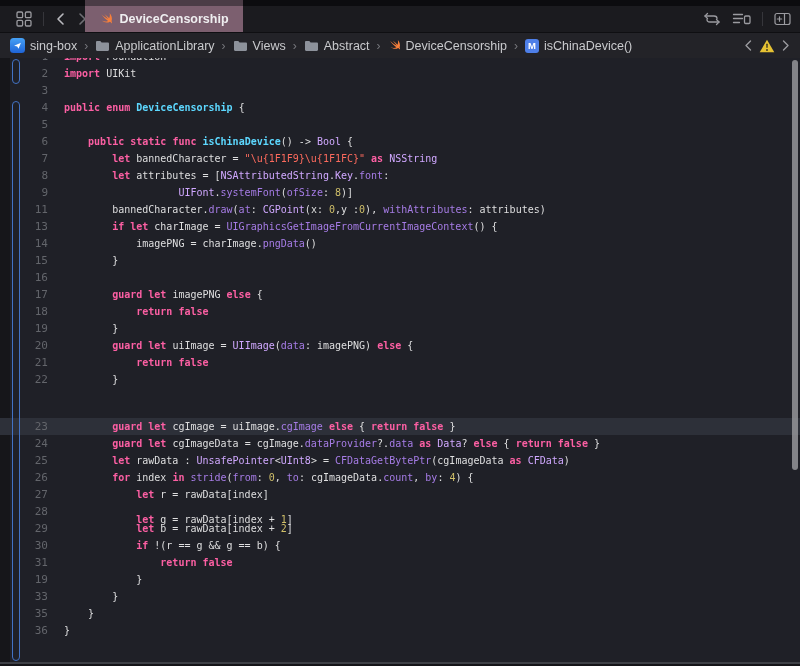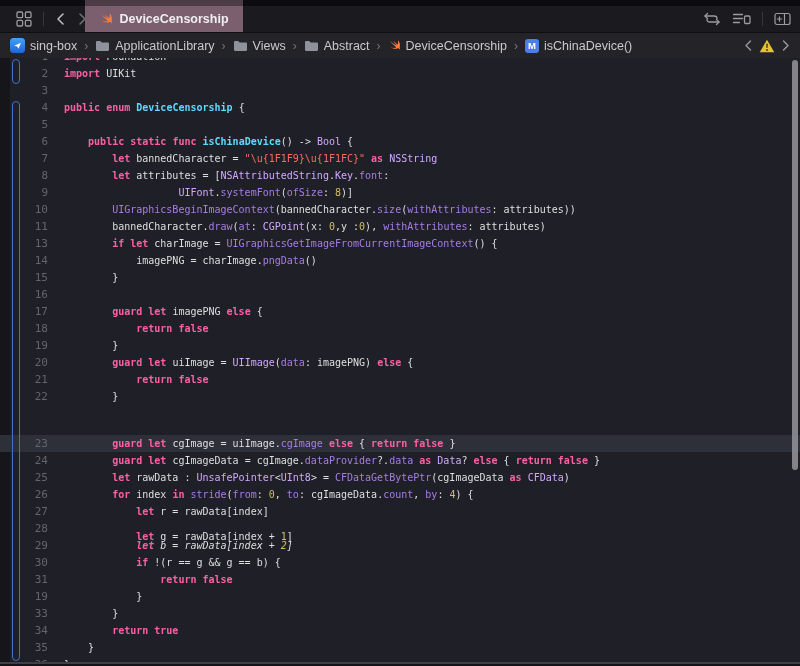--- a/index.html
+++ b/index.html
@@ -234,24 +234,20 @@
         </div>
         <div class="row">
           <div class="gut">8</div>
           <div class="txt" style="padding-left: 8ch;"><span class="tk-k">let</span><span class="tk-p"> attributes = [</span><span class="tk-c">NSAttributedString</span><span class="tk-p">.</span><span class="tk-c">Key</span><span class="tk-p">.</span><span class="tk-f">font</span><span class="tk-p">:</span></div>
         </div>
         <div class="row">
           <div class="gut">9</div>
           <div class="txt" style="padding-left: 19ch;"><span class="tk-c">UIFont</span><span class="tk-p">.</span><span class="tk-f">systemFont</span><span class="tk-p">(</span><span class="tk-f">ofSize</span><span class="tk-p">: </span><span class="tk-n">8</span><span class="tk-p">)]</span></div>
         </div>
         <div class="row">
-          <div class="gut">10</div>
-          <div class="txt" style="padding-left: 8ch;"><span class="tk-f">UIGraphicsBeginImageContext</span><span class="tk-p">(bannedCharacter.</span><span class="tk-f">size</span><span class="tk-p">(</span><span class="tk-f">withAttributes</span><span class="tk-p">: attributes))</span></div>
-        </div>
-        <div class="row">
           <div class="gut">11</div>
           <div class="txt" style="padding-left: 8ch;"><span class="tk-p">bannedCharacter.</span><span class="tk-f">draw</span><span class="tk-p">(</span><span class="tk-f">at</span><span class="tk-p">: </span><span class="tk-c">CGPoint</span><span class="tk-p">(x: </span><span class="tk-n">0</span><span class="tk-p">,y :</span><span class="tk-n">0</span><span class="tk-p">), </span><span class="tk-f">withAttributes</span><span class="tk-p">: attributes)</span></div>
         </div>
         <div class="row">
           <div class="gut">13</div>
           <div class="txt" style="padding-left: 8ch;"><span class="tk-k">if</span><span class="tk-p"> </span><span class="tk-k">let</span><span class="tk-p"> charImage = </span><span class="tk-f">UIGraphicsGetImageFromCurrentImageContext</span><span class="tk-p">() {</span></div>
         </div>
         <div class="row">
           <div class="gut">14</div>
           <div class="txt" style="padding-left: 12ch;"><span class="tk-p">imagePNG = charImage.</span><span class="tk-f">pngData</span><span class="tk-p">()</span></div>
@@ -306,41 +302,37 @@
         <div class="row">
           <div class="gut">27</div>
           <div class="txt" style="padding-left: 12ch;"><span class="tk-k">let</span><span class="tk-p"> r = rawData[index]</span></div>
         </div>
         <div class="row">
           <div class="gut">28</div>
           <div class="txt" style="padding-left: 12ch; margin-top: 8px;"><span class="tk-k">let</span><span class="tk-p"> g = rawData[index + </span><span class="tk-n">1</span><span class="tk-p">]</span></div>
         </div>
         <div class="row">
           <div class="gut">29</div>
-          <div class="txt" style="padding-left: 12ch; font-style: italic;"><span class="tk-k">let</span><span class="tk-p"> b = rawData[index + </span><span class="tk-n">2</span><span class="tk-p">]</span></div>
+          <div class="txt" style="padding-left: 12ch;"><span class="tk-k">let</span><span class="tk-p"> b = rawData[index + </span><span class="tk-n">2</span><span class="tk-p">]</span></div>
         </div>
         <div class="row">
           <div class="gut">30</div>
           <div class="txt" style="padding-left: 12ch;"><span class="tk-k">if</span><span class="tk-p"> !(r == g &amp;&amp; g == b) {</span></div>
         </div>
         <div class="row">
           <div class="gut">31</div>
           <div class="txt" style="padding-left: 16ch;"><span class="tk-k">return</span><span class="tk-p"> </span><span class="tk-k">false</span></div>
         </div>
         <div class="row">
           <div class="gut">19</div>
           <div class="txt" style="padding-left: 12ch;"><span class="tk-p">}</span></div>
         </div>
         <div class="row">
           <div class="gut">33</div>
           <div class="txt" style="padding-left: 8ch;"><span class="tk-p">}</span></div>
-        </div>
-        <div class="row">
-          <div class="gut">34</div>
-          <div class="txt" style="padding-left: 8ch;"><span class="tk-k">return</span><span class="tk-p"> </span><span class="tk-k">true</span></div>
         </div>
         <div class="row">
           <div class="gut">35</div>
           <div class="txt" style="padding-left: 4ch;"><span class="tk-p">}</span></div>
         </div>
         <div class="row">
           <div class="gut">36</div>
           <div class="txt" style="padding-left: 0ch;"><span class="tk-p">}</span></div>
         </div>
       </div>

